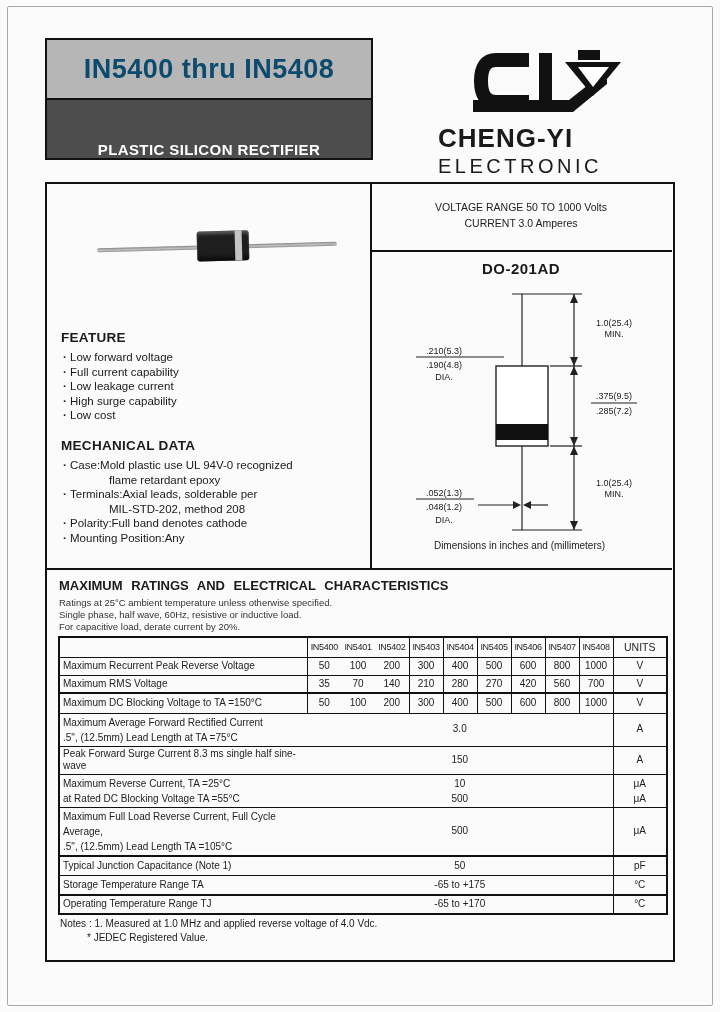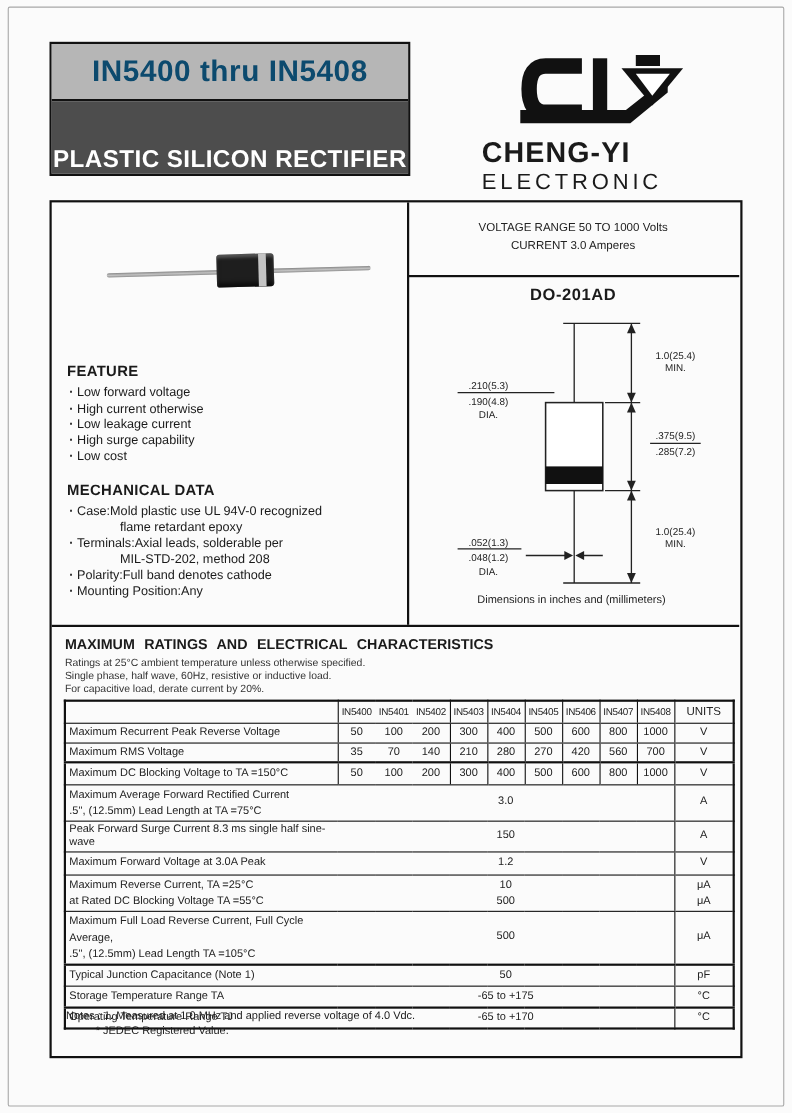--- a/index.html
+++ b/index.html
@@ -7,21 +7,21 @@
         font-family:"Liberation Sans",sans-serif;color:#1a1a1a;overflow:hidden;}
   .frame{position:absolute;left:7px;top:6px;width:704px;height:998px;
          border:1px solid #a8a8a8;border-radius:2px;}
   
   .titlebox{position:absolute;left:45px;top:38px;width:328px;height:122px;
             border:2.5px solid #111;box-sizing:border-box;display:flex;flex-direction:column;}
   .title-top{height:58px;background:#b6b6b6;display:flex;align-items:center;justify-content:center;
              border-bottom:2.5px solid #111;}
   .title-top div{font-size:27px;font-weight:bold;letter-spacing:.5px;color:#0c4a6e;}
   .title-bot{flex:1;background:#4d4d4d;display:flex;align-items:center;justify-content:center;}
-  .title-bot div{font-size:22px;font-weight:bold;color:#fff;letter-spacing:.4px;margin-top:40px;}
+  .title-bot div{font-size:15px;font-weight:bold;color:#fff;letter-spacing:.4px;margin-top:40px;}
   .logo{position:absolute;left:438px;top:50px;width:232px;text-align:left;}
   .logo svg{display:block;margin:0 auto;}
   .brand-name{font-size:26px;font-weight:bold;letter-spacing:1px;margin-top:3px;}
   .brand-div{font-size:20px;font-weight:normal;letter-spacing:3.5px;margin-top:1px;}
   
   .mainbox{position:absolute;left:45px;top:182px;width:630px;height:780px;
            border:2.5px solid #111;box-sizing:border-box;}
   .vline{position:absolute;left:323px;top:0;width:2px;height:384px;background:#111;}
   .hline1{position:absolute;left:323px;top:66px;width:302px;height:2px;background:#111;}
   .hline2{position:absolute;left:0;top:384px;width:625px;height:2px;background:#111;}
@@ -111,21 +111,21 @@
     <div class="photo">
       <div class="lead"></div>
       <div class="dbody">
         <div class="band"></div>
       </div>
     </div>
 
     <div class="feat-title">FEATURE</div>
     <div class="feat-list">
       <div class="bullet">Low forward voltage</div>
-      <div class="bullet">High current otherwise</div>
+      <div class="bullet">Full current capability</div>
       <div class="bullet">Low leakage current</div>
       <div class="bullet">High surge capability</div>
       <div class="bullet">Low cost</div>
     </div>
 
     <div class="mech-title">MECHANICAL DATA</div>
     <div class="mech-list">
       <div class="bullet">Case:Mold plastic use UL 94V-0 recognized</div>
       <div class="cont">flame retardant epoxy</div>
       <div class="bullet">Terminals:Axial leads, solderable per</div>
@@ -251,25 +251,20 @@
           <div>.5", (12.5mm) Lead Length at TA =75°C</div>
         </td>
         <td class="v" colspan="9">3.0</td>
         <td class="u">A</td>
       </tr>
       <tr class="r22">
         <td class="lbl">Peak Forward Surge Current 8.3 ms single half sine-wave</td>
         <td class="v" colspan="9">150</td>
         <td class="u">A</td>
       </tr>
-      <tr class="r22">
-        <td class="lbl">Maximum Forward Voltage at 3.0A Peak</td>
-        <td class="v" colspan="9">1.2</td>
-        <td class="u">V</td>
-      </tr>
       <tr class="r34">
         <td class="lbl stack">
           <div>Maximum Reverse Current, TA =25°C</div>
           <div>at Rated DC Blocking Voltage TA =55°C</div>
         </td>
         <td class="v stack" colspan="9">
           <div>10</div>
           <div>500</div>
         </td>
         <td class="u stack">

